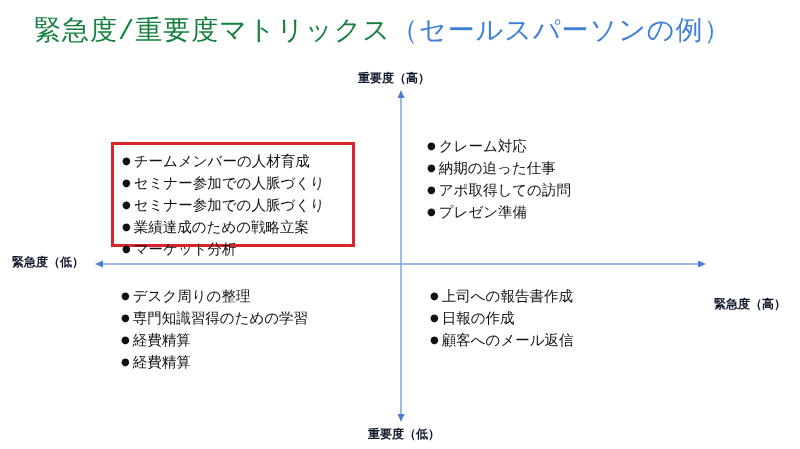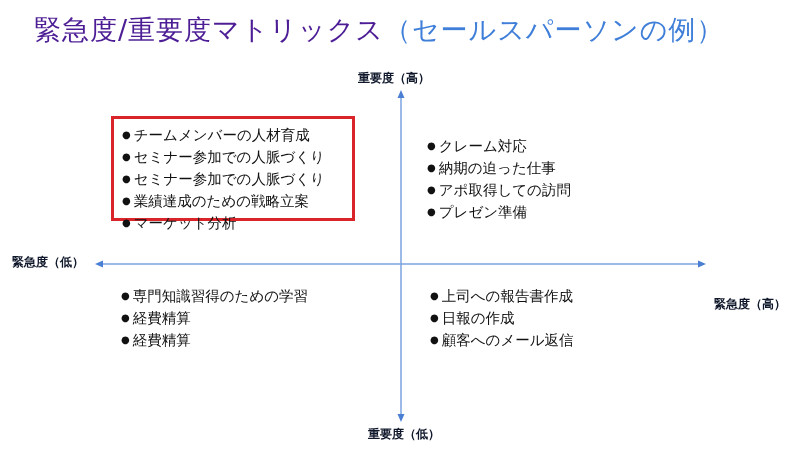--- a/index.html
+++ b/index.html
@@ -18,21 +18,21 @@
     .title {
       position: absolute;
       left: 34px;
       top: 10px;
       font-size: 27px;
       font-weight: normal;
       white-space: nowrap;
       letter-spacing: 1px;
       line-height: 40px;
     }
-    .title .red { color: #4c1d95; }
+    .title .red { color: #15803d; font-family: Liberation Mono, monospace; }
     .title .blue { color: #3f7fd9; text-align: center; }
 
     .axis-label {
       position: absolute;
       font-size: 12px;
       font-weight: bold;
       color: #0f172a;
       white-space: nowrap;
       line-height: 16px;
     }
@@ -58,21 +58,21 @@
     }
     .quadrant .item::before {
       content: "\25CF";
       font-size: 10px;
       margin-right: 3px;
       position: relative;
       top: -2px;
     }
     .q-top-left {
       left: 111px;
-      top: 116px;
+      top: 142px;
       width: 244px;
       height: 105px;
       border: 3px solid #d9242a;
       padding: 6px 0 0 8px;
       box-sizing: border-box;
     }
     .q-top-left .list { margin-top: 0px; }
     .q-top-right { left: 427px; top: 136px; }
     .q-bottom-left { left: 121px; top: 286px; }
     .q-bottom-right { left: 430px; top: 286px; }
@@ -112,20 +112,21 @@
 </div>
 
 <div class="quadrant q-top-right">
   <div class="item">クレーム対応</div>
   <div class="item">納期の迫った仕事</div>
   <div class="item">アポ取得しての訪問</div>
   <div class="item">プレゼン準備</div>
 </div>
 
 <div class="quadrant q-bottom-left">
+  <div class="item">デスク周りの整理</div>
   <div class="item">専門知識習得のための学習</div>
   <div class="item">経費精算</div>
   <div class="item">経費精算</div>
 </div>
 
 <div class="quadrant q-bottom-right">
   <div class="item">上司への報告書作成</div>
   <div class="item">日報の作成</div>
   <div class="item">顧客へのメール返信</div>
 </div>

